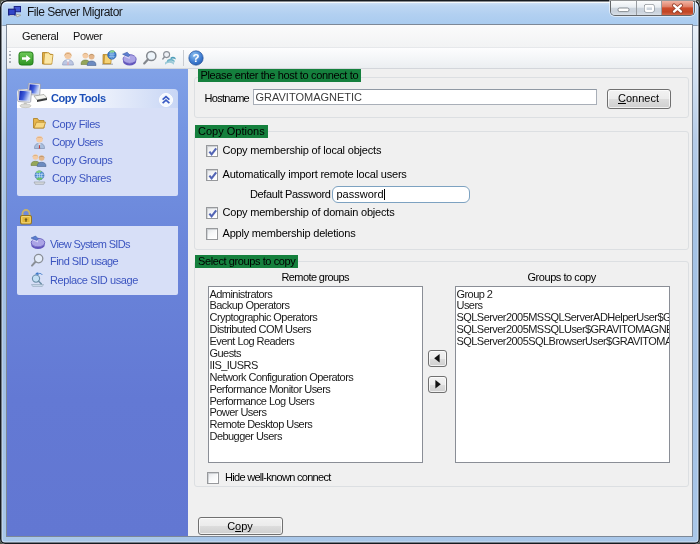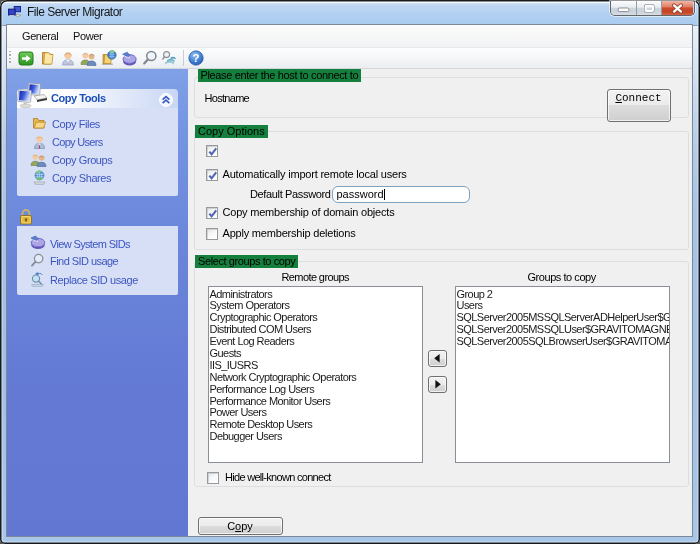--- a/index.html
+++ b/index.html
@@ -298,29 +298,31 @@
       <path d="M8.6 9.2 L11.2 11.8" stroke="#6C8FA8" stroke-width="1.6" stroke-linecap="round"></path>
       <path d="M12.2 3 A5 5 0 0 0 8.2 1.4 L8.9 3 L5 2.3 L7.4 0 L7.7 .9 A6 6 0 0 1 12.9 3.1 Z" fill="#3C78C8"></path>
         </svg>
     </div>
     <div class="pitem" style="top:65px;left:33px;">Replace SID usage</div>
   </div>
 
   <div class="gbox" style="left:193.5px;top:76.5px;width:495px;height:41px;"></div>
   <div class="glabel" style="left:197.5px;top:69px;letter-spacing:-0.35px;">Please enter the host to connect to</div>
   <div class="lbl" style="left:204.5px;top:91.5px;letter-spacing:-0.7px;">Hostname</div>
-  <div class="btn" style="left:606.5px;top:89px;width:64px;height:33px;line-height:17px;font-family:Liberation Mono, monospace;"><u>C</u>onnect</div>
+  <div class="tbox" style="left:252.5px;top:89px;width:344px;height:16px;line-height:14px;color:#3C3C3C;padding-left:2px;">GRAVITOMAGNETIC</div>
+  <div class="btn" style="left:606.5px;top:89px;width:64px;height:20px;line-height:17px;"><u>C</u>onnect</div>
 
   <div class="gbox" style="left:193.5px;top:131px;width:495px;height:118.5px;"></div>
   <div class="glabel" style="left:195px;top:125px;">Copy Options</div>
   <div class="cb cbc" style="left:206px;top:144.5px;">
       <svg width="12" height="12" viewBox="0 0 12 12" style="position:absolute;left:0;top:0">
         <path d="M2.4 5.6 L4.6 8.4 L9.2 2.4" fill="none" stroke="#5365B5" stroke-width="2.1"></path>
       </svg>
     </div>
+  <div class="lbl" style="left:222.5px;top:143.5px;">Copy membership of local objects</div>
   <div class="cb cbc" style="left:206px;top:168.5px;">
       <svg width="12" height="12" viewBox="0 0 12 12" style="position:absolute;left:0;top:0">
         <path d="M2.4 5.6 L4.6 8.4 L9.2 2.4" fill="none" stroke="#5365B5" stroke-width="2.1"></path>
       </svg>
     </div>
   <div class="lbl" style="left:222.5px;top:167.5px;">Automatically import remote local users</div>
   <div class="lbl" style="left:250px;top:187.5px;letter-spacing:-0.35px;">Default Password</div>
   <div class="tbox" style="left:331.5px;top:186px;width:138px;height:17px;line-height:15px;border-color:#7DA2C1;border-radius:6px;">password<span style="display:inline-block;width:1px;height:11px;background:#000;vertical-align:-2px;"></span></div>
   <div class="cb cbc" style="left:206px;top:206.5px;">
       <svg width="12" height="12" viewBox="0 0 12 12" style="position:absolute;left:0;top:0">
@@ -330,29 +332,29 @@
   <div class="lbl" style="left:222.5px;top:205.5px;">Copy membership of domain objects</div>
   <div class="cb" style="left:206px;top:228px;"></div>
   <div class="lbl" style="left:222.5px;top:226.5px;">Apply membership deletions</div>
 
   <div class="gbox" style="left:193.5px;top:261px;width:495px;height:226px;"></div>
   <div class="glabel" style="left:195px;top:255px;letter-spacing:-0.4px;">Select groups to copy</div>
   <div class="lbl" style="left:281.5px;top:270.5px;letter-spacing:-0.6px;">Remote groups</div>
   <div class="lbl" style="left:527.5px;top:270.5px;letter-spacing:-0.45px;">Groups to copy</div>
   <div class="list" style="left:207.5px;top:286px;width:215.5px;height:177px;">
     <div>Administrators</div>
-      <div>System Operators</div>
+      <div>Backup Operators</div>
       <div>Cryptographic Operators</div>
     <div>Distributed COM Users</div>
       <div>Event Log Readers</div>
       <div>Guests</div>
     <div>IIS_IUSRS</div>
-      <div>Network Cryptographic Operators</div>
-      <div>Performance Log Users</div>
-    <div>Performance Monitor Users</div>
+      <div>Network Configuration Operators</div>
+      <div>Performance Monitor Users</div>
+    <div>Performance Log Users</div>
       <div>Power Users</div>
       <div>Remote Desktop Users</div>
       <div>Debugger Users</div>
   </div>
   <div class="list" style="left:454.5px;top:286px;width:215.5px;height:177px;">
     <div>Group 2</div>
       <div>Users</div>
       <div>SQLServer2005MSSQLServerADHelperUser$GR</div>
     <div>SQLServer2005MSSQLUser$GRAVITOMAGNET</div>
       <div>SQLServer2005SQLBrowserUser$GRAVITOMAG</div>

